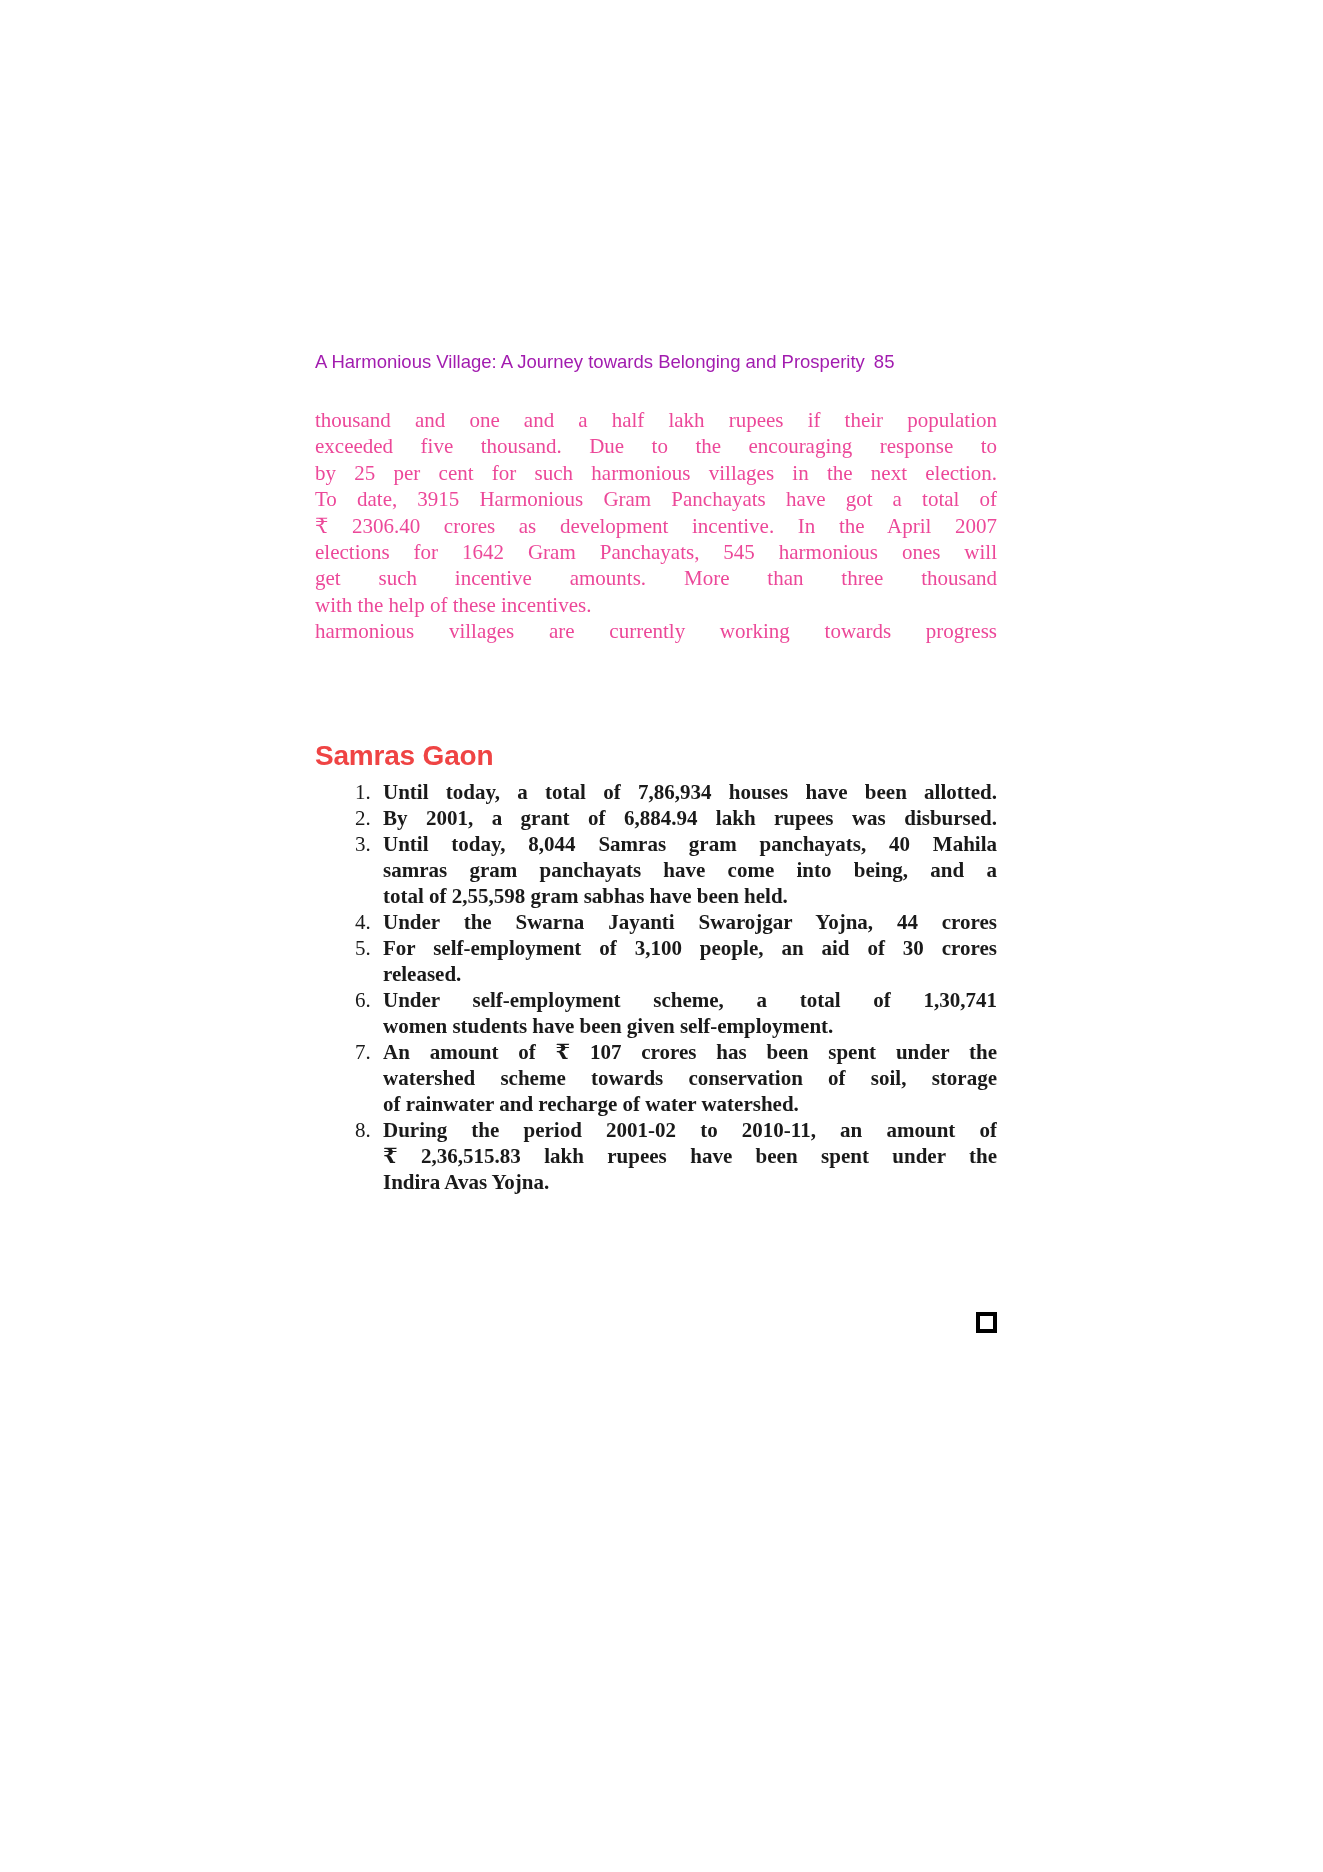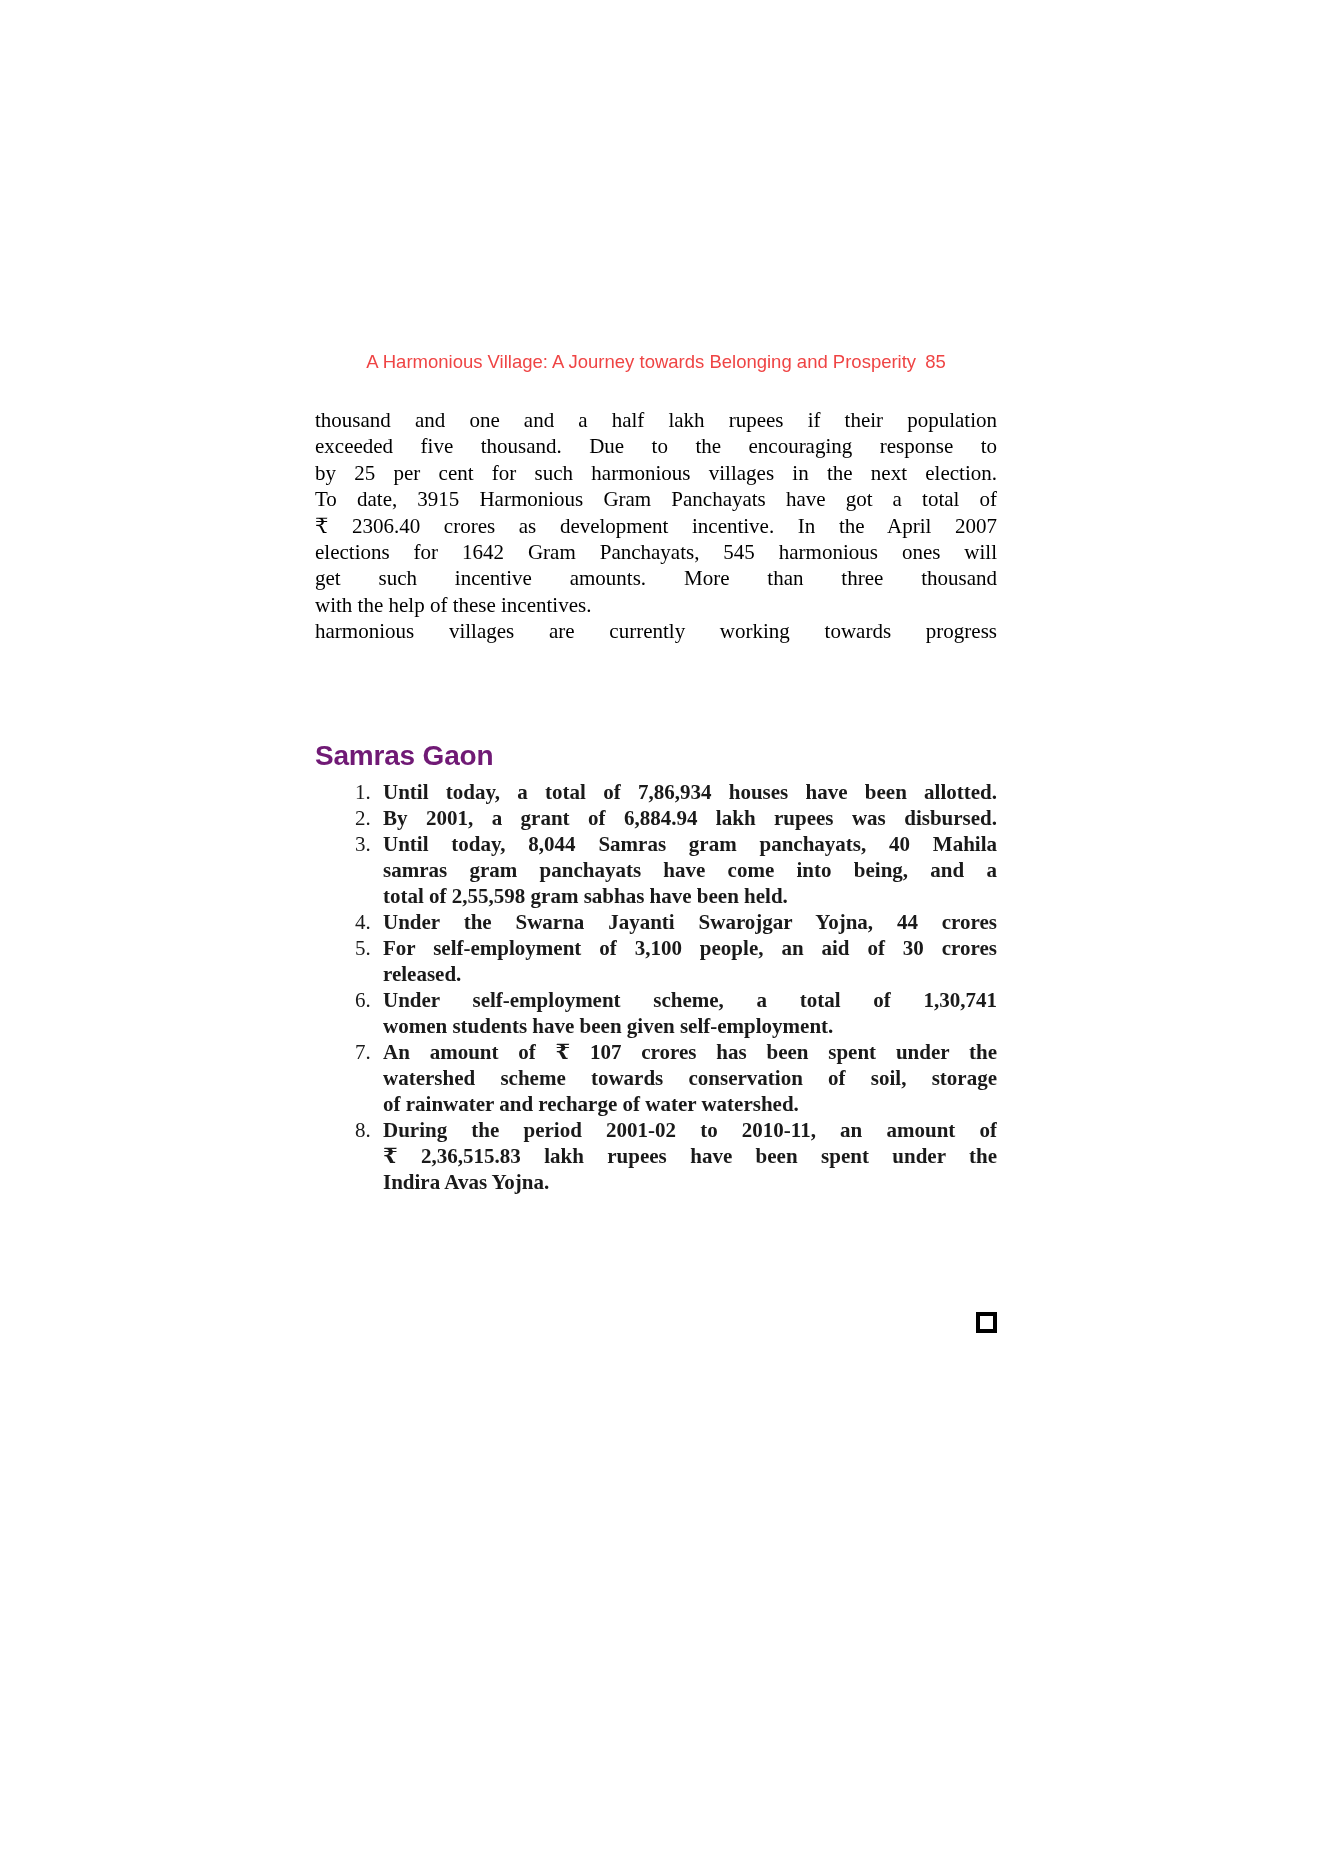--- a/index.html
+++ b/index.html
@@ -9,55 +9,55 @@
     height: 1872px;
     background: #ffffff;
     overflow: hidden;
     color: #1a1a1a;
   }
   .running-header {
     position: absolute;
     top: 351px;
     left: 315px;
     width: 682px;
-    text-align: center;
+    text-align: left;
     font-family: "Liberation Sans", "DejaVu Sans", sans-serif;
     font-size: 18.5px;
     line-height: 22px;
-    color: #ef4444;
+    color: #a21caf;
     white-space: nowrap;
   }
   .running-header .pagenum { margin-left: 9px; }
   .body-par {
     position: absolute;
     top: 407px;
     left: 315px;
     width: 682px;
     font-family: "Liberation Serif", "DejaVu Serif", serif;
     font-size: 21px;
-    color: #000000;
+    color: #ec4899;
   }
   .line {
     height: 26.4px;
     line-height: 26.4px;
     overflow: hidden;
     white-space: normal;
   }
   .j { text-align: justify; text-justify: inter-word; }
   .j::after { content: ""; display: inline-block; width: 100%; height: 0; vertical-align: top; }
   .section-heading {
     position: absolute;
     top: 741px;
     left: 315px;
     font-family: "Liberation Sans", "DejaVu Sans", sans-serif;
     font-weight: bold;
     font-size: 28px;
     line-height: 30px;
     letter-spacing: -0.2px;
-    color: #701a75;
+    color: #ef4444;
   }
   .num-list {
     position: absolute;
     top: 779px;
     left: 355px;
     width: 642px;
     font-family: "Liberation Serif", "DejaVu Serif", serif;
     font-size: 21px;
     color: #1a1a1a;
   }

